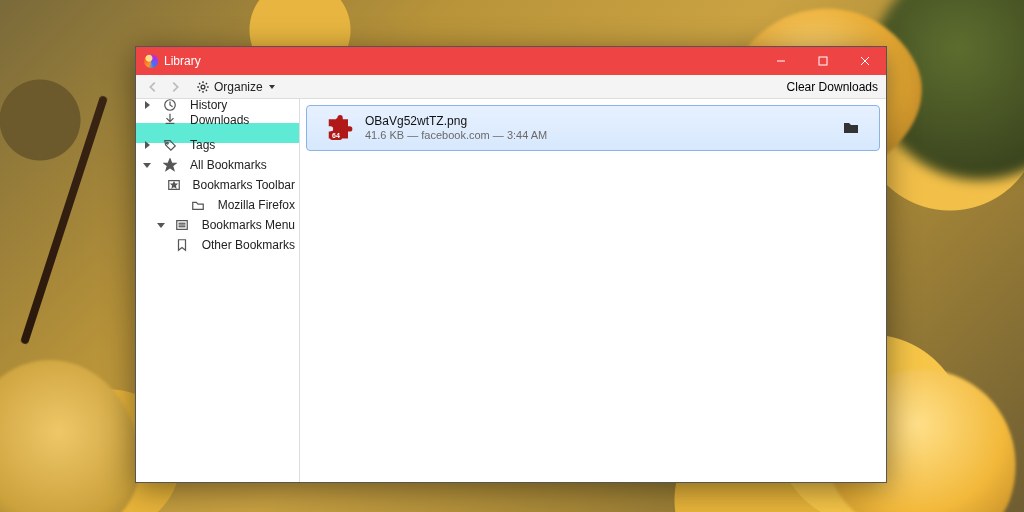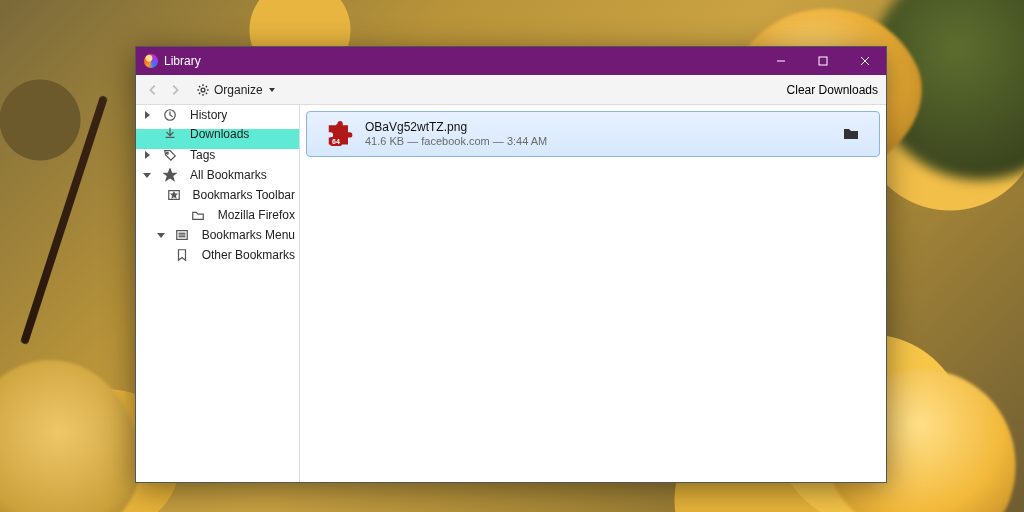--- a/index.html
+++ b/index.html
@@ -20,42 +20,42 @@
   
   .petal { position:absolute; border-radius: 60% 60% 55% 55% / 70% 70% 50% 50%; filter: blur(1.5px); }
   .p1 { left:830px; top:370px; width:190px; height:170px; background: radial-gradient(circle at 40% 35%, #ffe08a, #f2b93b 55%, #b07a1d 100%); transform: rotate(20deg); }
   .p2 { left:720px; top:10px; width:200px; height:170px; background: radial-gradient(circle at 50% 40%, #ffdd84, #e9ab33 60%, #9c6e1e 100%); transform: rotate(-25deg); }
   .p3 { left:-40px; top:360px; width:180px; height:180px; background: radial-gradient(circle at 55% 40%, #f0c768, #caa13b 60%, #7d5f27 100%); }
   .stem { position:absolute; left:10px; top:90px; width:140px; height:260px; background:none; }
   .stem::before { content:""; position:absolute; left:50px; top:0; width:8px; height:260px; background: linear-gradient(#3a2413,#2a180c); border-radius:4px; transform: rotate(18deg); filter: blur(.5px);}
   .bgfoliage { position:absolute; left:870px; top:-40px; width:220px; height:220px; background: radial-gradient(circle at 40% 40%, #5d6e2f, #3f4a20 60%, #2b3316 100%); filter: blur(6px); border-radius:50%; }
 
   .window { position:absolute; left:135px; top:46px; width:752px; height:437px; background:#fff; border:1px solid #555; box-shadow: 0 6px 30px rgba(0,0,0,0.45); display:flex; flex-direction:column; }
-  .titlebar { height:28px; background:#701a75; color:#fff; display:flex; align-items:center; padding:0 0 0 8px; user-select:none; }
+  .titlebar { height:28px; background:#ef4444; color:#fff; display:flex; align-items:center; padding:0 0 0 8px; user-select:none; }
   .titlebar .ff-icon { width:14px; height:14px; border-radius:50%; background: radial-gradient(circle at 35% 30%, #ffdd87 0 3px, transparent 4px), conic-gradient(from 210deg, #ff9a2b, #ff4f1f 90deg, #ad2df0 200deg, #2e7bff 300deg, #ff9a2b); margin-right:6px; }
   .titlebar .title { font-size:12px; }
   .wincontrols { margin-left:auto; display:flex; height:100%; }
   .wc { width:42px; display:flex; align-items:center; justify-content:center; color:#eee; }
   .wc svg { width:10px; height:10px; stroke:#fff; stroke-width:1; fill:none; }
 
-  .toolbar { height:30px; background:#f4f4f4; border-bottom:1px solid #ddd; display:flex; align-items:center; padding:0 8px; gap:4px; }
+  .toolbar { height:24px; background:#f4f4f4; border-bottom:1px solid #ddd; display:flex; align-items:center; padding:0 8px; gap:4px; }
   .navarrow { width:18px; height:18px; display:flex; align-items:center; justify-content:center; color:#bcbcbc; }
   .navarrow svg { width:14px; height:14px; stroke:currentColor; stroke-width:2; fill:none; }
   .organize { display:flex; align-items:center; gap:4px; margin-left:4px; padding:2px 4px; color:#222; cursor:default; }
   .organize svg.gear{ width:14px; height:14px; }
   .organize .caret { width:0;height:0;border-left:3px solid transparent;border-right:3px solid transparent;border-top:4px solid #333; margin-left:2px;}
   .toolbar .spacer { flex:1; }
   .searchbox { width:230px; height:20px; border:1px solid #7a9fd4; display:flex; align-items:center; padding:0 4px; background:#fff; color:#777; gap:4px;}
   .searchbox svg { width:11px; height:11px; stroke:#888; fill:none; stroke-width:2; }
   .searchbox input { border:none; outline:none; flex:1; font-size:12px; color:#333; background:transparent; padding:0;}
   .cleardl { margin-left:10px; font-size:12px; color:#000000; cursor:default; }
 
   .body { flex:1; display:flex; overflow:hidden; }
   .sidebar { width:164px; border-right:1px solid #ddd; padding:4px 0; background:#fff; overflow:hidden; }
-  .treeitem { display:flex; align-items:center; height:20px; padding:0 4px 8px 6px; gap:10px; cursor:default; white-space:nowrap; }
+  .treeitem { display:flex; align-items:center; height:20px; padding:0 4px 16px 6px; gap:10px; cursor:default; white-space:nowrap; }
   .treeitem.selected { background:#5eead4;align-items:flex-end; }
   .twisty { width:10px; display:flex; align-items:center; justify-content:center; color:#555;}
   .twisty svg{width:8px;height:8px; fill:#555;}
   .noTwist { width:10px; }
   .ticon { width:16px; height:16px; display:flex; align-items:center; justify-content:center; color:#555; }
   .ticon svg { width:14px; height:14px; stroke:#555; stroke-width:1.4; fill:none; }
   .ticon.starfill svg { fill:#555; stroke:#555;}
   .tlabel { font-size:12px; margin-left:2px; }
   .lvl1 { padding-left:20px; }
   .lvl2 { padding-left:34px; }

